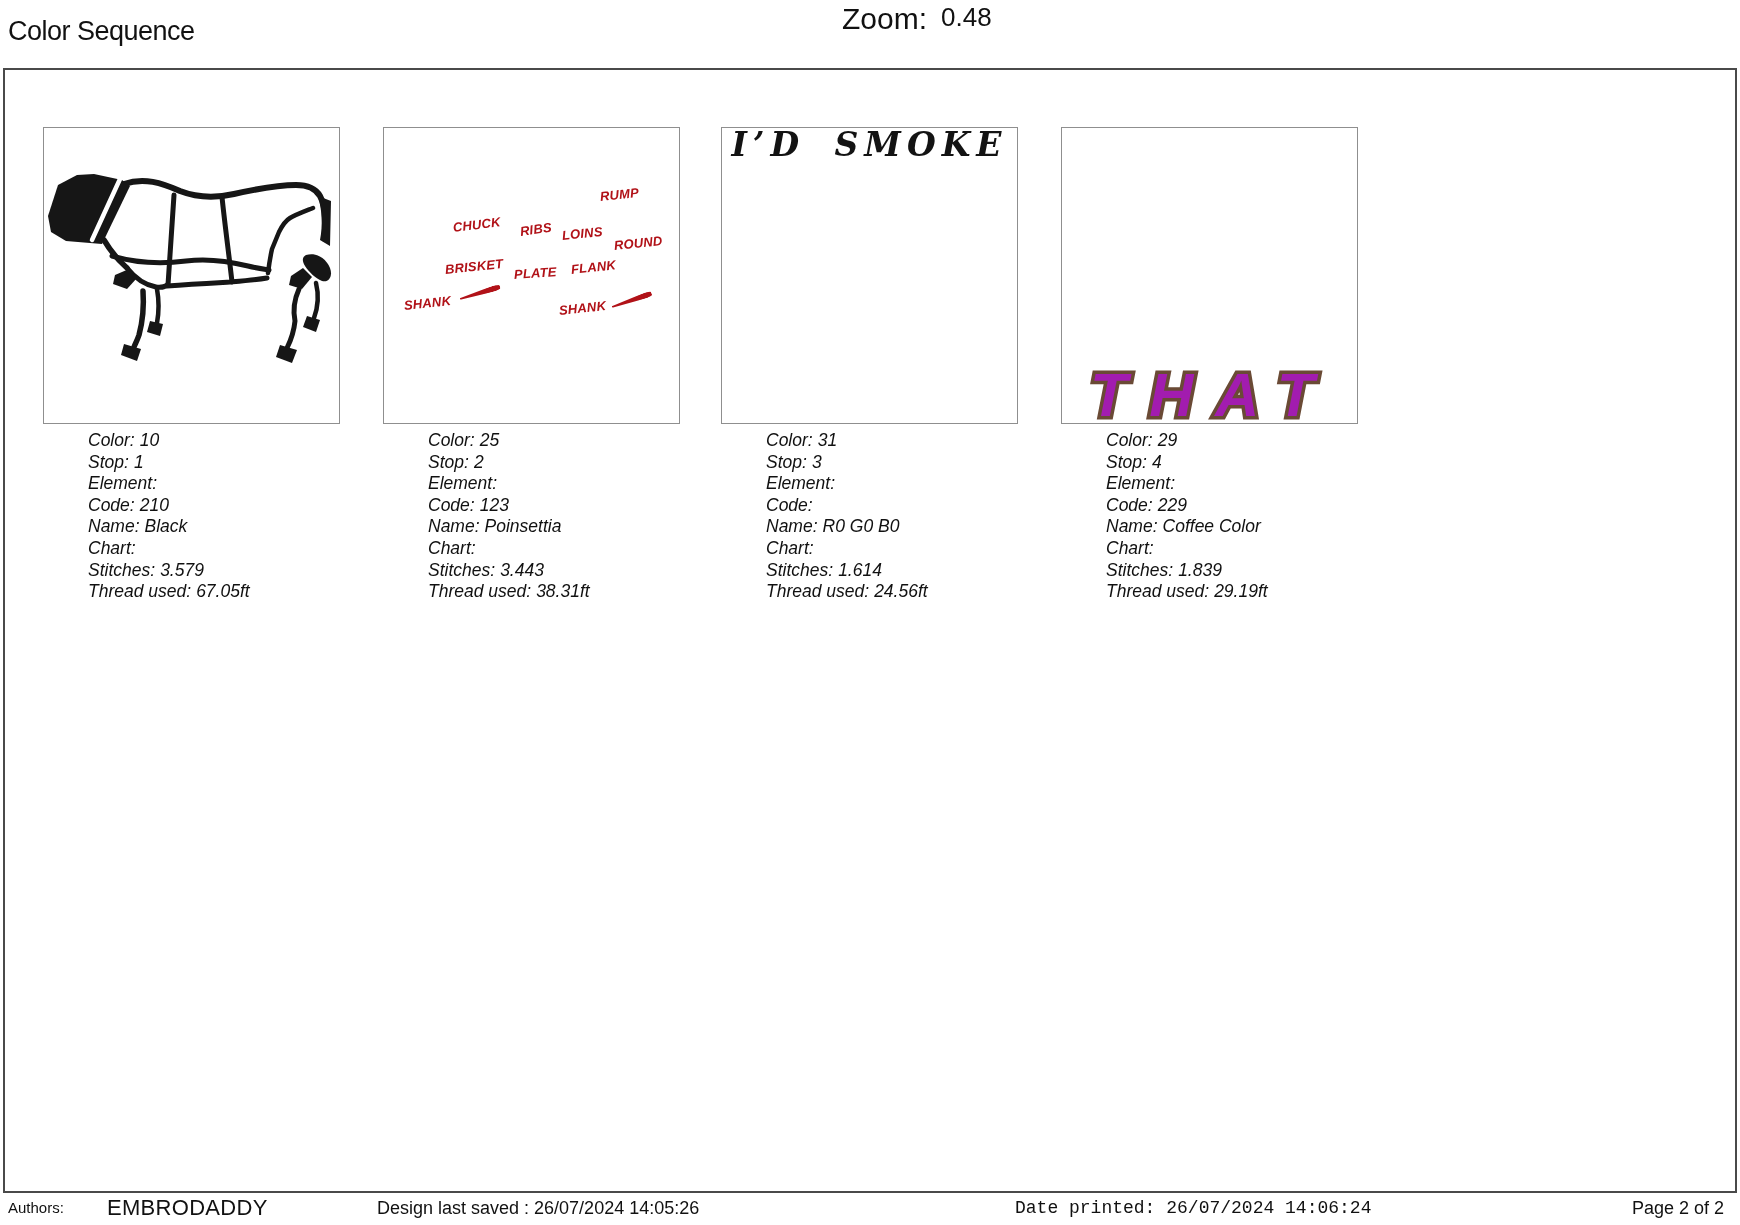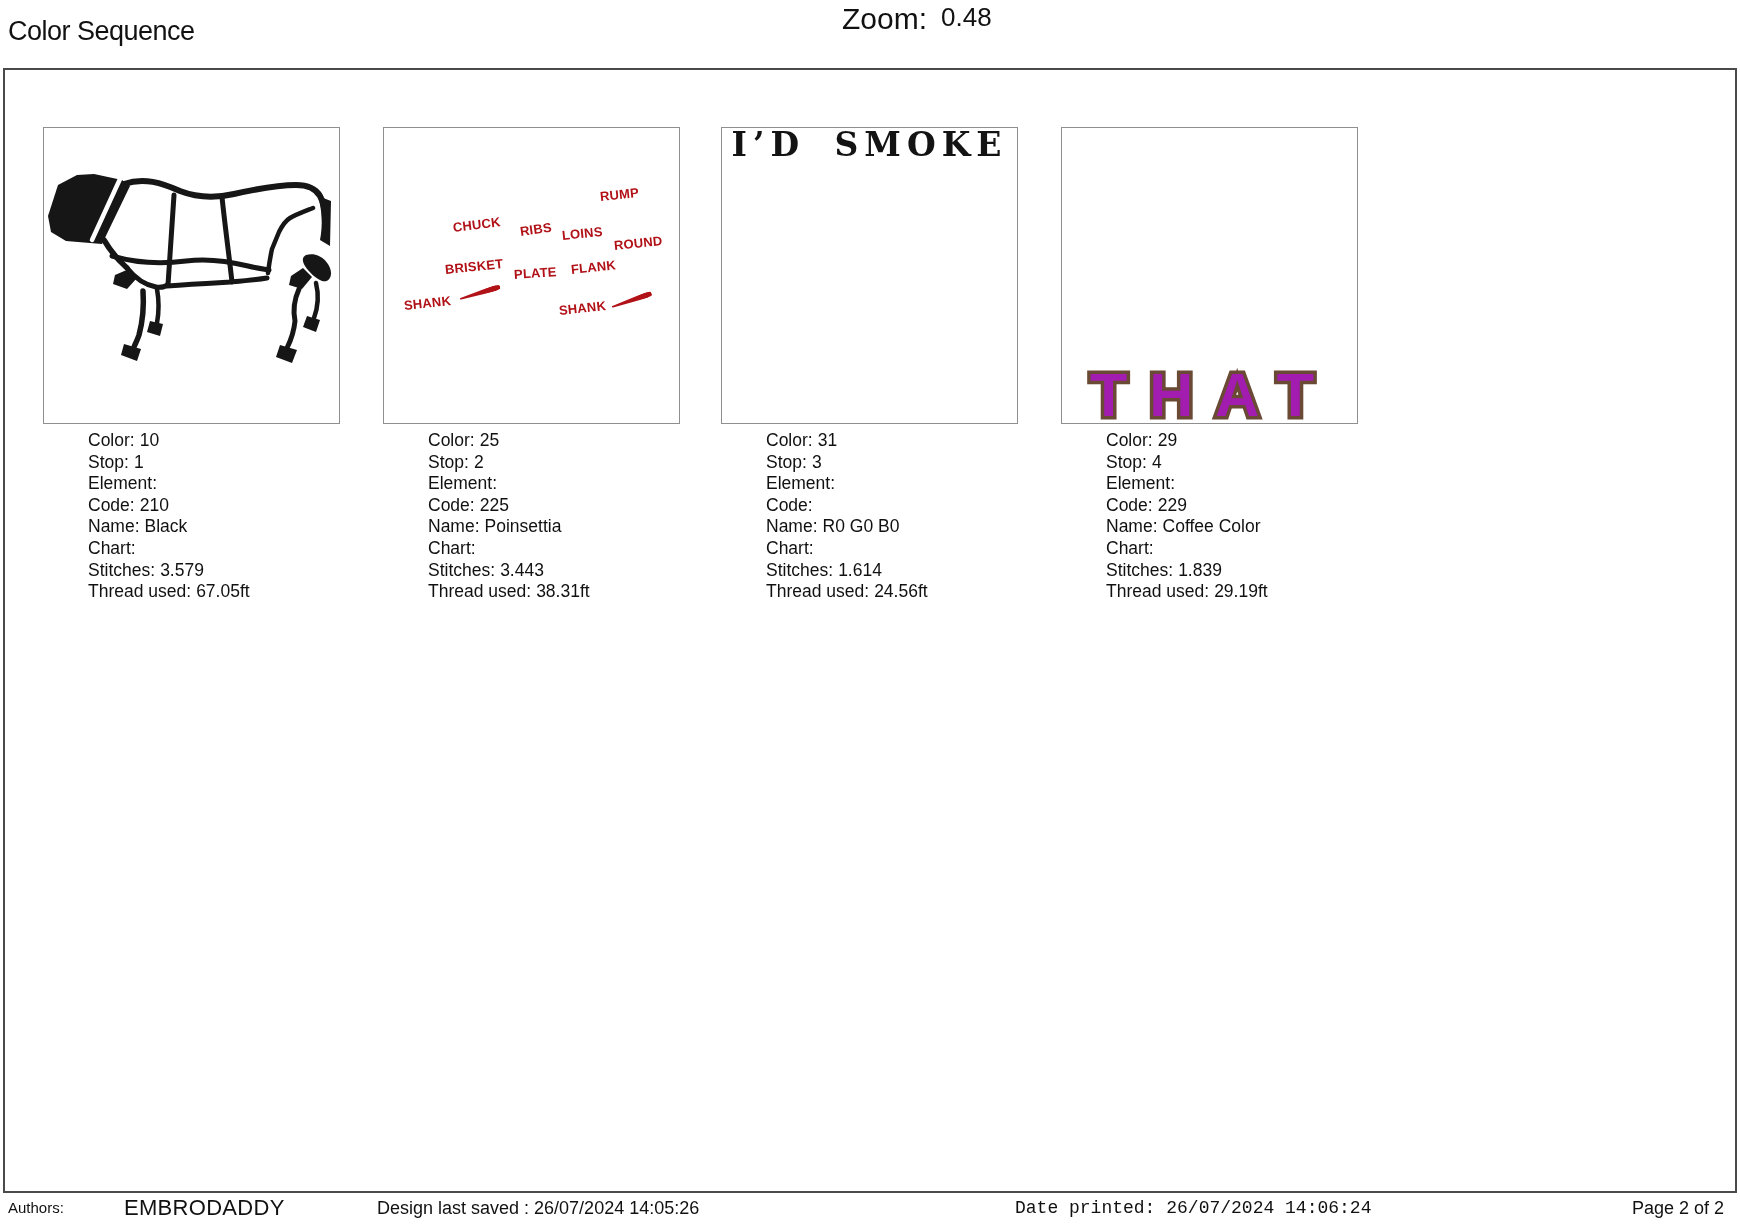--- a/index.html
+++ b/index.html
@@ -7,21 +7,21 @@
     width:1740px;height:1225px;background:#ffffff;position:relative;
     font-family:"Liberation Sans",sans-serif;color:#111;overflow:hidden;
   }
   
   .hdr-title{position:absolute;left:8px;top:16px;font-size:27px;letter-spacing:-0.5px;}
   .hdr-zoom-label{position:absolute;left:842px;top:2px;font-size:30px;}
   .hdr-zoom-value{position:absolute;left:941px;top:2px;font-size:26px;}
   
   .sheet{position:absolute;left:3px;top:68px;width:1730px;height:1121px;border:2px solid #4a4a4a;background:#fff;}
   
-  .card{position:absolute;top:127px;width:297px;}
+  .card{position:absolute;top:127px;width:297px;font-style:italic;}
   .card.c0{left:43px}.card.c1{left:383px}.card.c2{left:721px}.card.c3{left:1061px}
   .thumb{position:relative;width:295px;height:295px;border:1px solid #8f8f8f;background:#fff;overflow:hidden;}
   .caption{position:absolute;left:1px;top:303px;width:296px;margin-left:44px;}
   .cap-line{font-size:17.5px;line-height:21.6px;white-space:nowrap;}
   .cap-line .v{margin-left:5px;}
   
   .thumb svg{display:block;width:295px;height:295px;}
   
   .cut-label{
     position:absolute;font-size:13px;font-weight:bold;color:#B11218;
@@ -52,21 +52,21 @@
   }
   
   .that-text{
     position:absolute;left:28px;bottom:-6px;white-space:nowrap;
     font-family:"Liberation Sans",sans-serif;font-weight:700;font-size:61px;line-height:1.1;
     letter-spacing:22px;color:#a21caf;
     -webkit-text-stroke:7px #6A4A35;paint-order:stroke fill;
   }
   
   .ftr-authors-label{position:absolute;left:8px;top:1199px;font-size:15px;}
-  .ftr-authors-value{position:absolute;left:107px;top:1195px;font-size:22px;letter-spacing:0.3px;margin-left:17px;}
+  .ftr-authors-value{position:absolute;left:107px;top:1195px;font-size:22px;letter-spacing:0.3px;}
   .ftr-saved{position:absolute;left:377px;top:1198px;font-size:18px;text-align:center;}
   .ftr-printed{position:absolute;left:1015px;top:1198px;font-size:18px;font-family:Liberation Mono, monospace;}
   .ftr-page{position:absolute;right:16px;top:1198px;font-size:18px;}
 </style>
 </head>
 <body>
 
 <div class="hdr-title">Color Sequence</div>
 <div class="hdr-zoom-label">Zoom:</div>
 <div class="hdr-zoom-value">0.48</div>
@@ -145,21 +145,21 @@
     <span class="cut-label lbl-flank">FLANK</span>
     <span class="cut-label lbl-shank-left">SHANK</span>
     <span class="cut-label lbl-shank-right">SHANK</span>
     <div class="shank-arrow arrow-left"></div>
     <div class="shank-arrow arrow-right"></div>
   </div>
   <div class="caption">
     <div class="cap-line"><span>Color:</span><span class="v">25</span></div>
     <div class="cap-line"><span>Stop:</span><span class="v">2</span></div>
     <div class="cap-line"><span>Element:</span><span class="v"></span></div>
-    <div class="cap-line"><span>Code:</span><span class="v">225</span></div>
+    <div class="cap-line"><span>Code:</span><span class="v">123</span></div>
     <div class="cap-line"><span>Name:</span><span class="v">Poinsettia</span></div>
     <div class="cap-line"><span>Chart:</span><span class="v"></span></div>
     <div class="cap-line"><span>Stitches:</span><span class="v">3.443</span></div>
     <div class="cap-line"><span>Thread used:</span><span class="v">38.31ft</span></div>
   </div>
 </div>
 
 <div class="card c2">
   <div class="thumb">
     <div class="smoke-text">I’D SMOKE</div>

